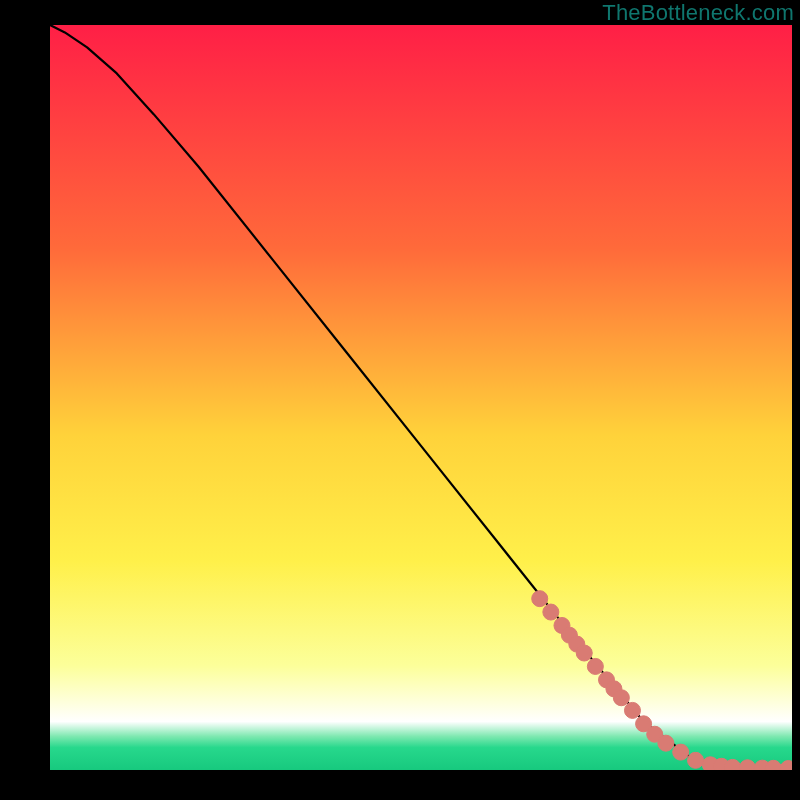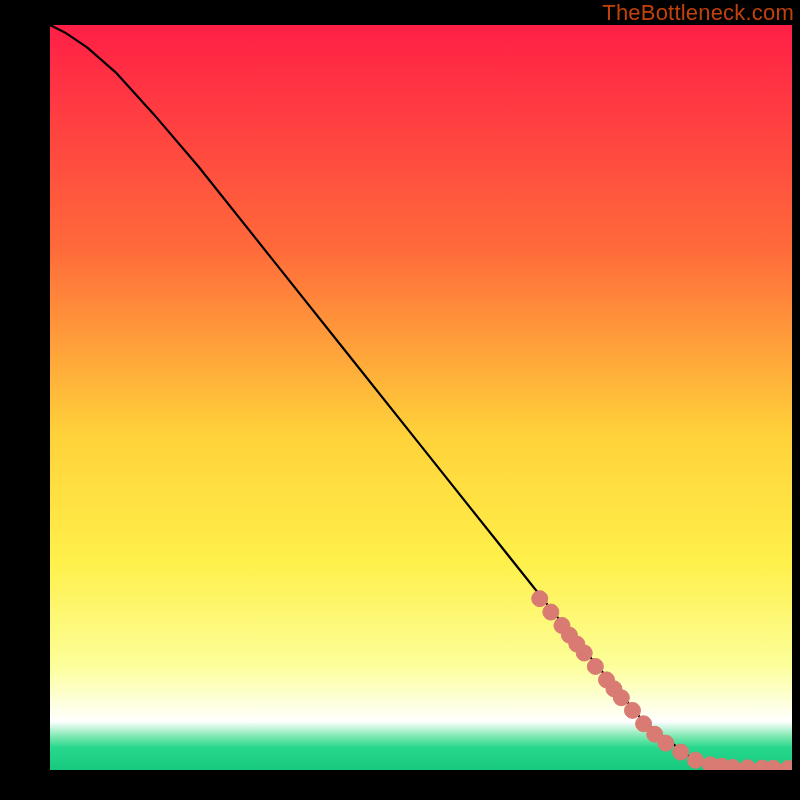--- a/index.html
+++ b/index.html
@@ -15,21 +15,21 @@
     width: 800px;
     height: 800px;
     background: #000;
   }
   .watermark {
     position: absolute;
     top: 0px;
     right: 6px;
     font-family: Arial, Helvetica, sans-serif;
     font-size: 22px;
-    color: #c2410c;
+    color: #0f766e;
     font-weight: 400;
     letter-spacing: 0.2px;
   }
   svg.plot {
     position: absolute;
     left: 50px;
     top: 25px;
     width: 742px;
     height: 745px;
     display: block;

